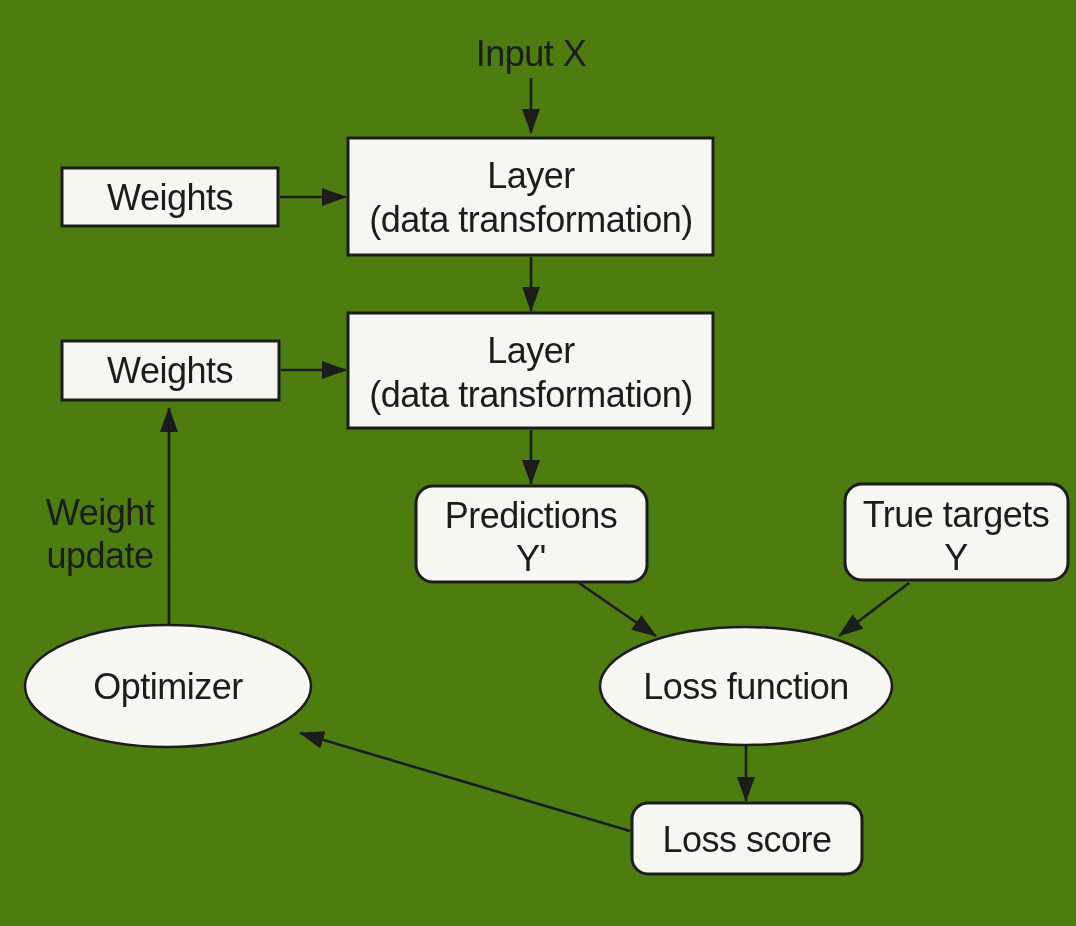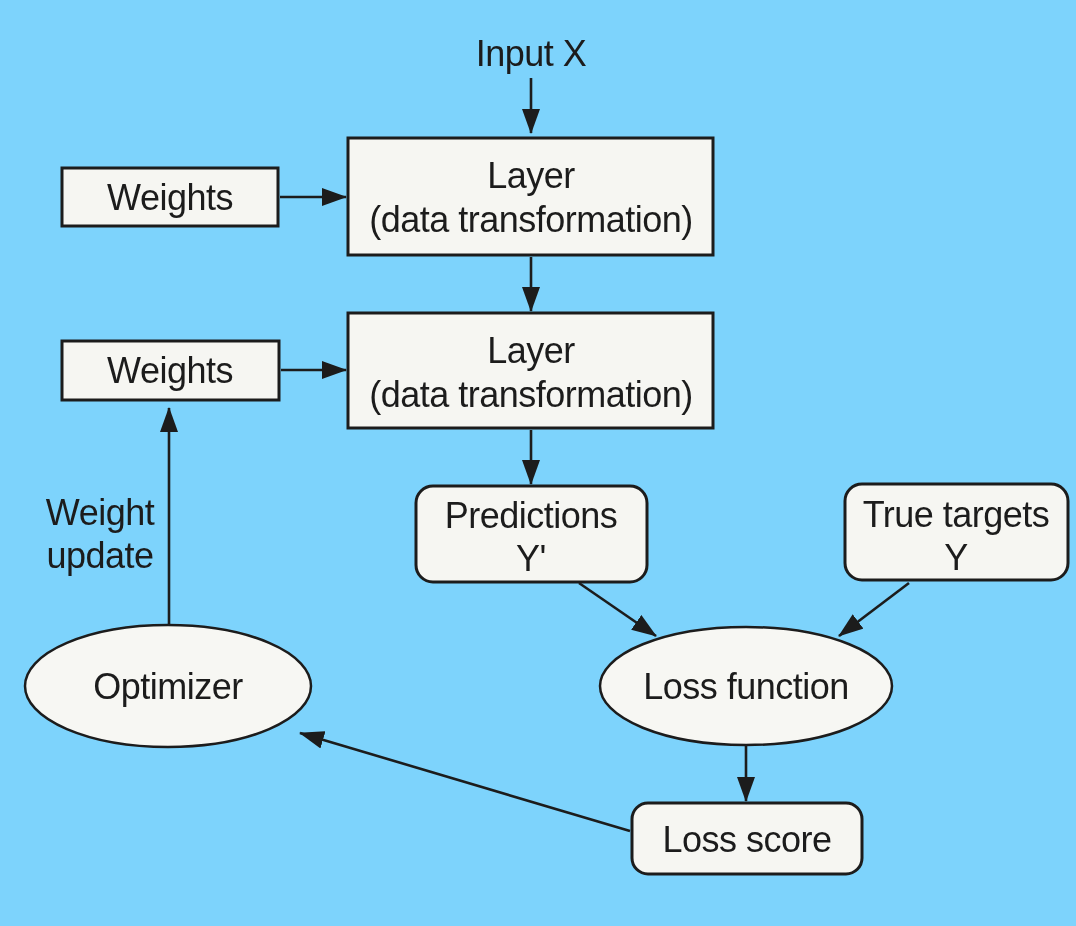--- a/index.html
+++ b/index.html
@@ -4,21 +4,21 @@
 <style>
   html, body {
     margin: 0;
     padding: 0;
     background: #ffffff;
   }
   .stage {
     position: relative;
     width: 1076px;
     height: 926px;
-    background: #7dd3fc;
+    background: #4d7c0f;
     font-family: "Liberation Sans", sans-serif;
   }
   svg { display: block; }
   text {
     font-family: "Liberation Sans", sans-serif;
     font-size: 36px;
     letter-spacing: -0.5px;
     fill: #1c1c1c;
   }
   .node-shape {

